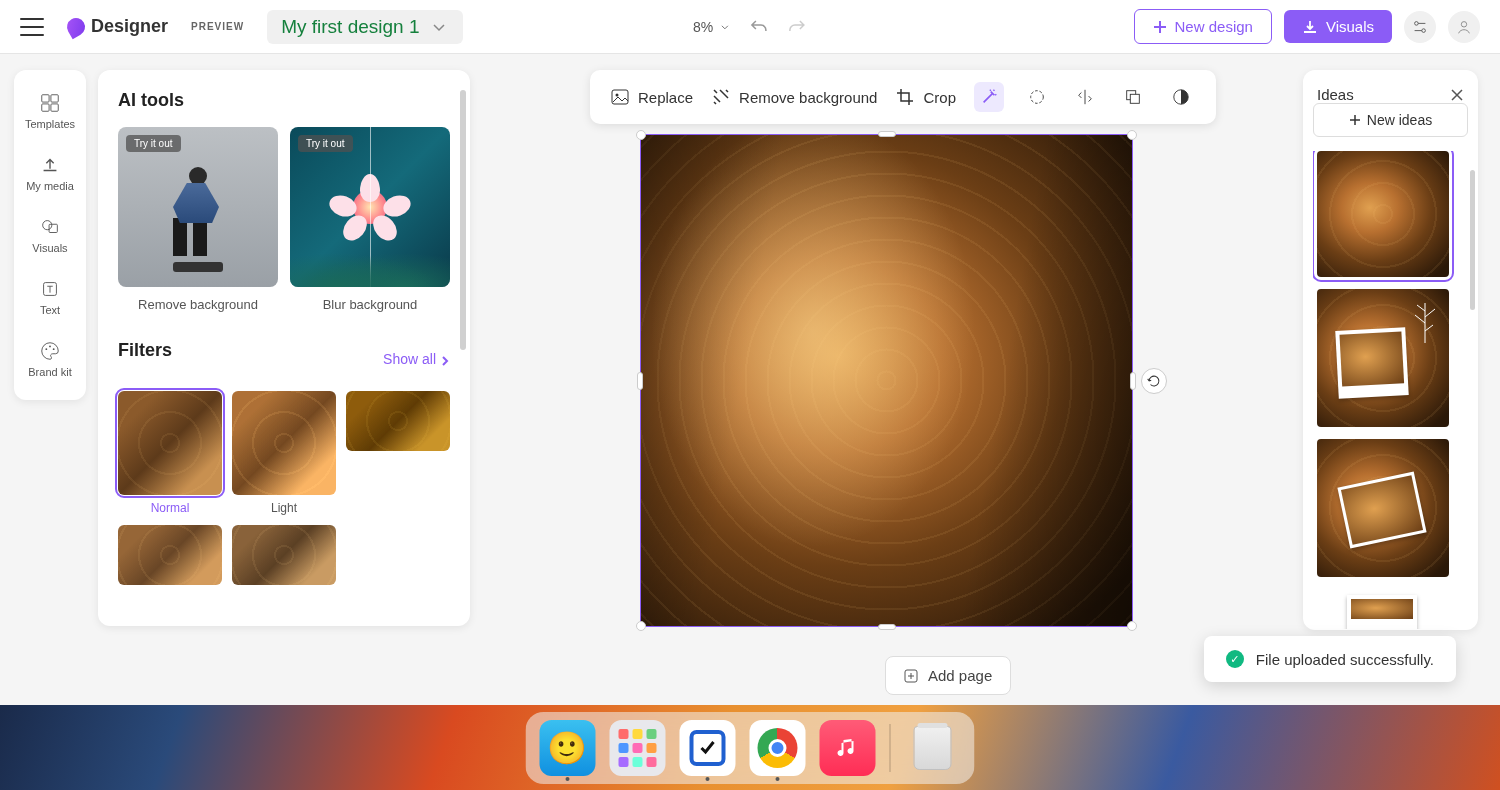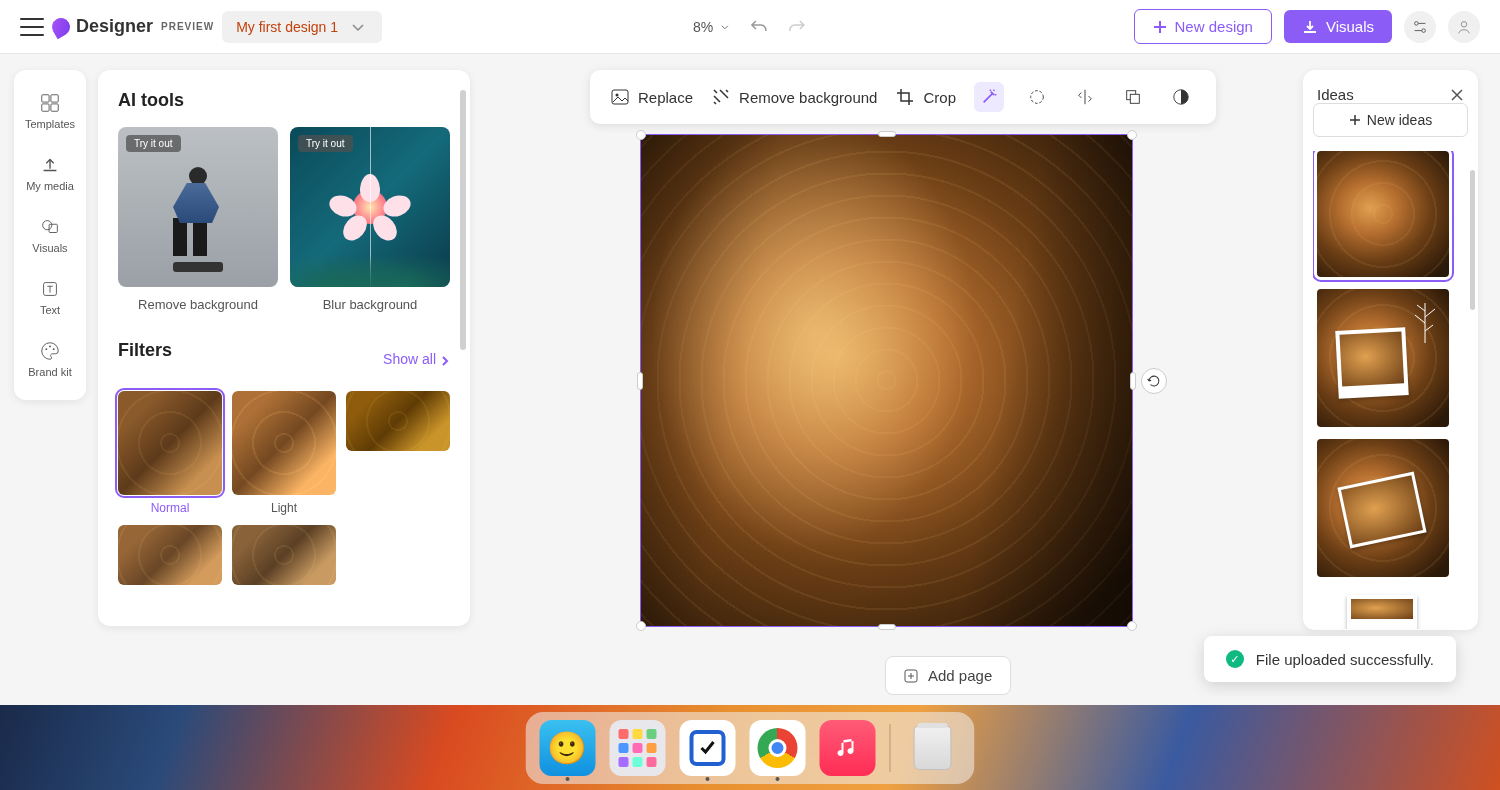--- a/index.html
+++ b/index.html
@@ -1,25 +1,25 @@
 <!DOCTYPE html>
 <html><head>
 <meta charset="utf-8">
 <style>
 * { margin: 0; padding: 0; box-sizing: border-box; font-family: -apple-system, BlinkMacSystemFont, "Segoe UI", sans-serif; }
 body { width: 1500px; height: 790px; overflow: hidden; background: #f5f5f5; position: relative; }
 
 
-.header { height: 54px; background: #fff; border-bottom: 1px solid #e5e5e5; display: flex; align-items: center; padding: 0 20px; gap: 8px; }
+.header { height: 54px; background: #fff; border-bottom: 1px solid #e5e5e5; display: flex; align-items: center; padding: 0 20px; gap: 23px; }
 .hamburger { width: 24px; height: 18px; display: flex; flex-direction: column; justify-content: space-between; cursor: pointer; }
 .hamburger span { height: 2px; background: #333; border-radius: 1px; }
 .logo { display: flex; align-items: center; gap: 6px; font-weight: 600; font-size: 18px; color: #333; }
 .logo-icon { width: 18px; height: 18px; background: linear-gradient(135deg, #a855f7, #7c3aed); border-radius: 50% 50% 50% 0; transform: rotate(-30deg); }
 .preview-badge { font-size: 10px; letter-spacing: 1px; color: #666; font-weight: 600; }
-.project-dropdown { display: flex; align-items: center; gap: 10px; padding: 6px 14px; background: #f0f0f0; border-radius: 6px; cursor: pointer; font-size: 14px; color: #c2410c; }
+.project-dropdown { display: flex; align-items: center; gap: 10px; padding: 6px 14px; background: #f0f0f0; border-radius: 6px; cursor: pointer; font-size: 19px; color: #15803d; }
 .header-center { position: absolute; left: 50%; transform: translateX(-50%); display: flex; align-items: center; gap: 18px; }
 .zoom { display: flex; align-items: center; gap: 6px; font-size: 14px; color: #555; }
 .icon-btn { width: 20px; height: 20px; cursor: pointer; color: #888; }
 .header-right { margin-left: auto; display: flex; align-items: center; gap: 12px; }
 .btn-outline { display: flex; align-items: center; gap: 8px; padding: 8px 18px; border: 1.5px solid #8b5cf6; background: #fff; color: #8b5cf6; border-radius: 6px; font-weight: 500; font-size: 15px; cursor: pointer; }
 .btn-primary { display: flex; align-items: center; gap: 8px; padding: 8px 18px; background: #8b5cf6; color: #fff; border-radius: 6px; font-weight: 500; font-size: 15px; cursor: pointer; border: none; }
 .circle-icon { width: 32px; height: 32px; border-radius: 50%; background: #f0f0f0; display: flex; align-items: center; justify-content: center; cursor: pointer; }
 
 
 .left-rail { position: absolute; left: 14px; top: 70px; width: 72px; background: #fff; border-radius: 12px; box-shadow: 0 2px 8px rgba(0,0,0,0.08); padding: 12px 0; display: flex; flex-direction: column; gap: 4px; }

